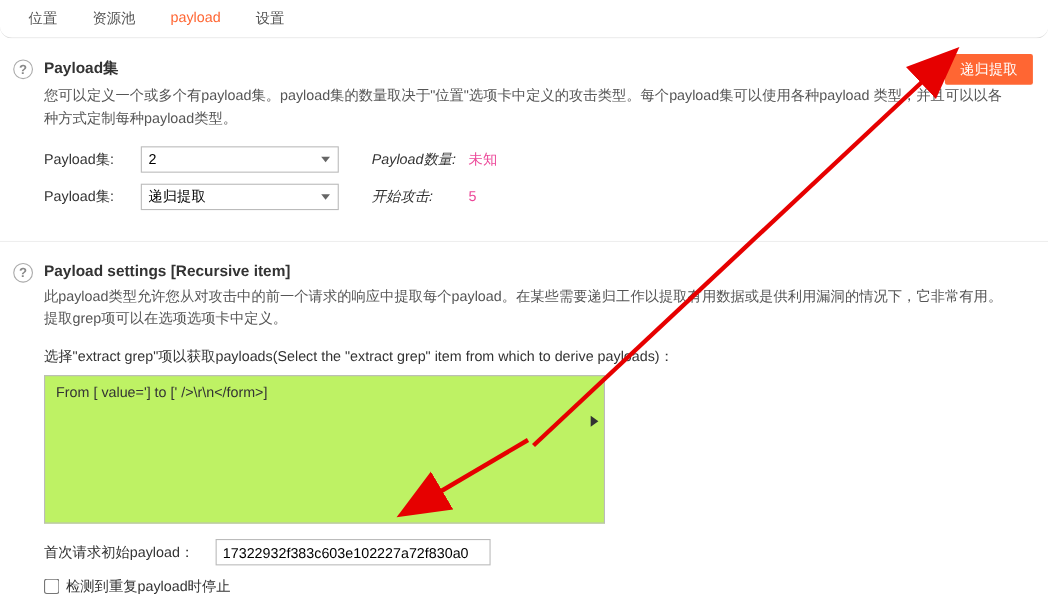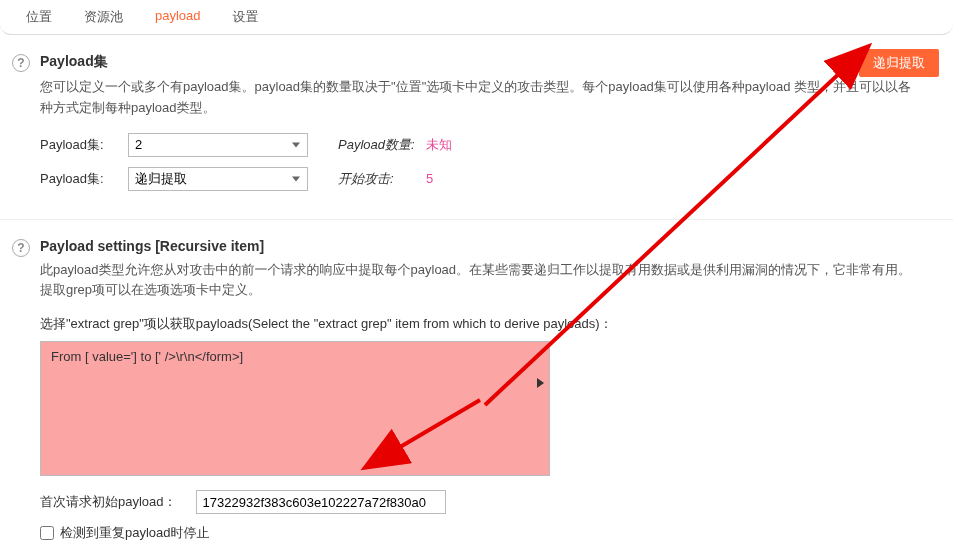--- a/index.html
+++ b/index.html
@@ -17,21 +17,21 @@
 .attack-btn { position: absolute; top: 14px; right: 14px; background: #ff6633; color: #fff; border: none; padding: 5px 14px; font-size: 13px; cursor: pointer; border-radius: 2px; }
 .form-row { display: flex; align-items: center; gap: 30px; margin-bottom: 10px; }
 .field { display: flex; align-items: center; gap: 10px; }
 .field-label { min-width: 78px; }
 .info-label { min-width: 78px; font-style: italic; }
 .info-value { color: #ec4899; }
 .select-box { position: relative; display: inline-block; }
 .select-box select { width: 180px; height: 24px; border: 1px solid #bbb; padding: 0 6px; background: #fff; font-size: 13px; appearance: none; }
 .select-box::after { content: ""; position: absolute; right: 8px; top: 50%; transform: translateY(-50%); border-left: 4px solid transparent; border-right: 4px solid transparent; border-top: 5px solid #666; pointer-events: none; }
 .extract-label { margin-bottom: 8px; }
-.listbox { width: 510px; height: 135px; border: 1px solid #bbb; padding: 6px 10px; font-size: 13px; overflow: auto; margin-bottom: 14px; background: #fca5a5; margin-top: 4px; }
+.listbox { width: 510px; height: 135px; border: 1px solid #bbb; padding: 6px 10px; font-size: 13px; overflow: auto; margin-bottom: 14px; background: #bef264; margin-top: 4px; }
 .listbox-item { padding: 1px 0; }
 .hbox { display: flex; align-items: center; gap: 19px; margin-bottom: 10px; }
 .text-input { height: 24px; border: 1px solid #bbb; padding: 0 6px; font-size: 13px; width: 250px; }
 .checkbox-row { display: flex; align-items: center; gap: 6px; }
 input[type=checkbox] { width: 14px; height: 14px; }
 .overlay { position: absolute; pointer-events: none; top: 0; left: 0; }
 .tri { position: absolute; left: 537px; top: 378px; width: 0; height: 0; border-top: 5px solid transparent; border-bottom: 5px solid transparent; border-left: 7px solid #333; }
 </style>
 </head>
 <body>

